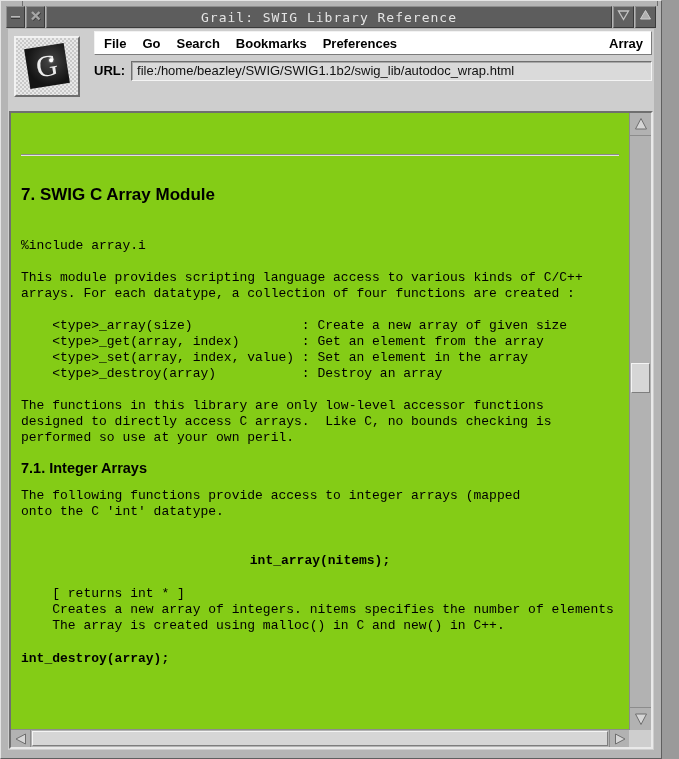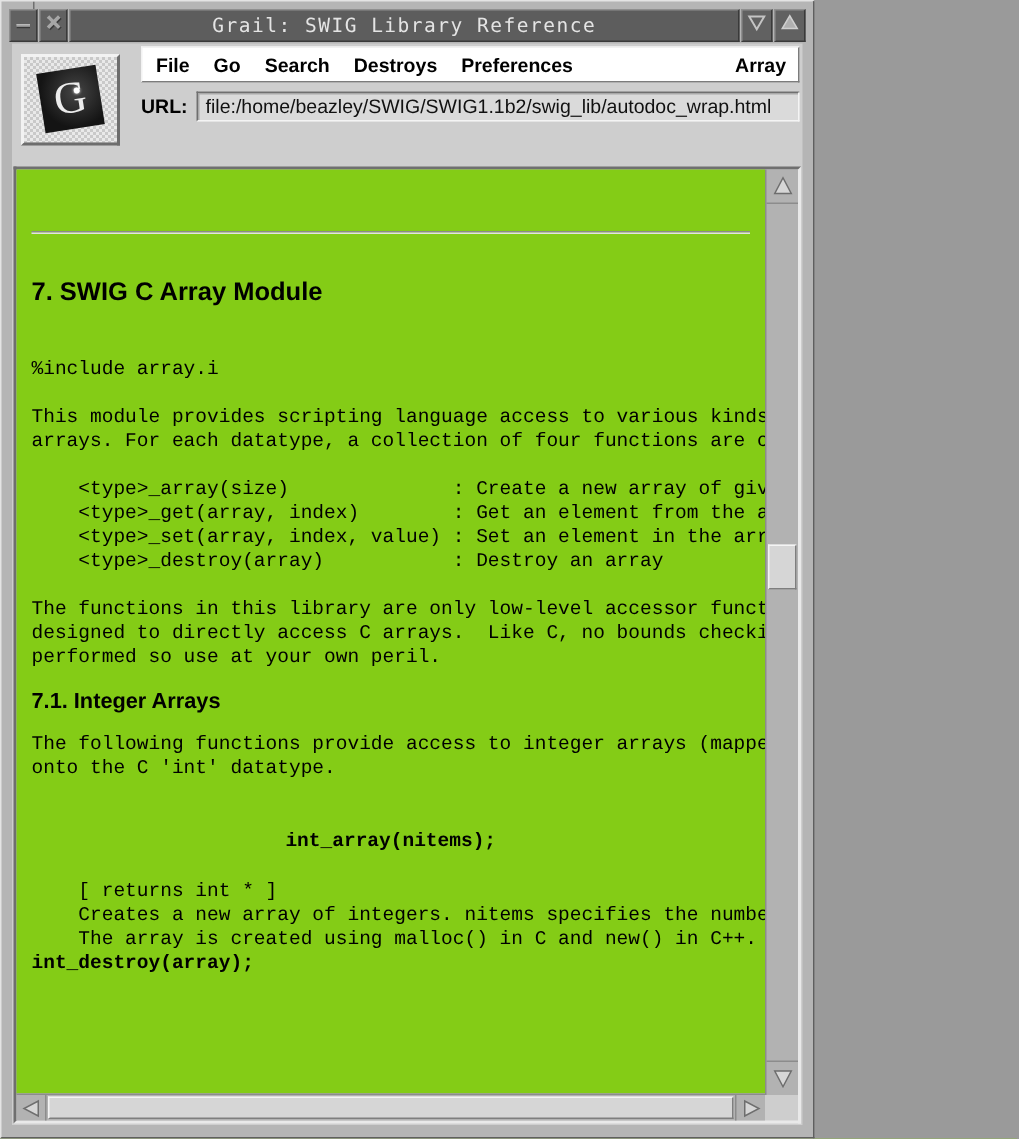--- a/index.html
+++ b/index.html
@@ -1,20 +1,20 @@
 <!DOCTYPE html>
 <html><head>
 <meta charset="utf-8">
 <style>
   * { box-sizing: border-box; margin: 0; padding: 0; }
   html, body { background: #9a9a9a; }
   body { font-family: "Liberation Sans", sans-serif; }
 
   .window {
-    position: relative; width: 543px; height: 759px;
+    position: relative; width: 662px; height: 759px;
     background: #b5b5b5;
     border-top: 1px solid #e4e4e4; border-left: 1px solid #e4e4e4;
     border-bottom: 1px solid #5f5f5f; border-right: 1px solid #5f5f5f;
     overflow: hidden;
   }
   .frame-notch { position: absolute; top: 0; width: 1px; height: 5px; background: #6f6f6f; }
 
   
   .titlebar-row { position: absolute; left: 5px; right: 5px; top: 5px; height: 22px; display: flex; }
   .tb-box {
@@ -89,21 +89,21 @@
   .hrule { margin-top: 41px; height: 2px;
     border-top: 1px solid #8a8a8a; border-bottom: 1px solid #e2e2e2; }
   .doc-h1 { margin-top: 29px; font: bold 17px "Liberation Sans", sans-serif; }
   .doc-h2 { margin-top: 14px; font: bold 14.5px "Liberation Sans", sans-serif; }
   pre.mono { font: 13px/16px "Liberation Mono", monospace; white-space: pre; }
   pre.sig  { font-weight: bold; }
   .m-intro { margin-top: 33px; }
   .m-sub   { margin-top: 12px; }
   .m-sig1  { margin-top: 33px; text-align: center; }
   .m-desc  { margin-top: 17px; }
-  .m-sig2  { }
+  .m-sig2  { margin-top: 17px; }
 
   
   .vscroll { position: absolute; top: 0; right: 0; width: 22px; height: 617px;
     background: #b2b2b2; border-left: 1px solid #8c8c8c; }
   .vs-btn { position: absolute; left: 0; right: 0; height: 23px;
     display: flex; align-items: center; justify-content: center; }
   .vs-up { top: 0; border-bottom: 1px solid #8c8c8c; }
   .vs-down { bottom: 0; border-top: 1px solid #8c8c8c; }
   .vs-thumb { position: absolute; left: 1px; right: 1px; top: 250px; height: 30px;
     background: #d6d6d6; border: 1px solid; border-color: #f4f4f4 #7e7e7e #7e7e7e #f4f4f4; }
@@ -159,21 +159,21 @@
       <div class="logo-square">
         <span>G</span>
         <span class="logo-sparkle"></span>
       </div>
     </div>
 
     <div class="menubar">
       <span class="menu-item">File</span>
       <span class="menu-item">Go</span>
       <span class="menu-item">Search</span>
-      <span class="menu-item">Destroys</span>
+      <span class="menu-item">Bookmarks</span>
       <span class="menu-item">Preferences</span>
       <span class="menu-item menu-help">Array</span>
     </div>
 
     <div class="url-row">
       <span class="url-label">URL:</span>
       <input class="url-entry" type="text" spellcheck="false" value="file:/home/beazley/SWIG/SWIG1.1b2/swig_lib/autodoc_wrap.html" style="">
     </div>
 
     <div class="content-outer">

